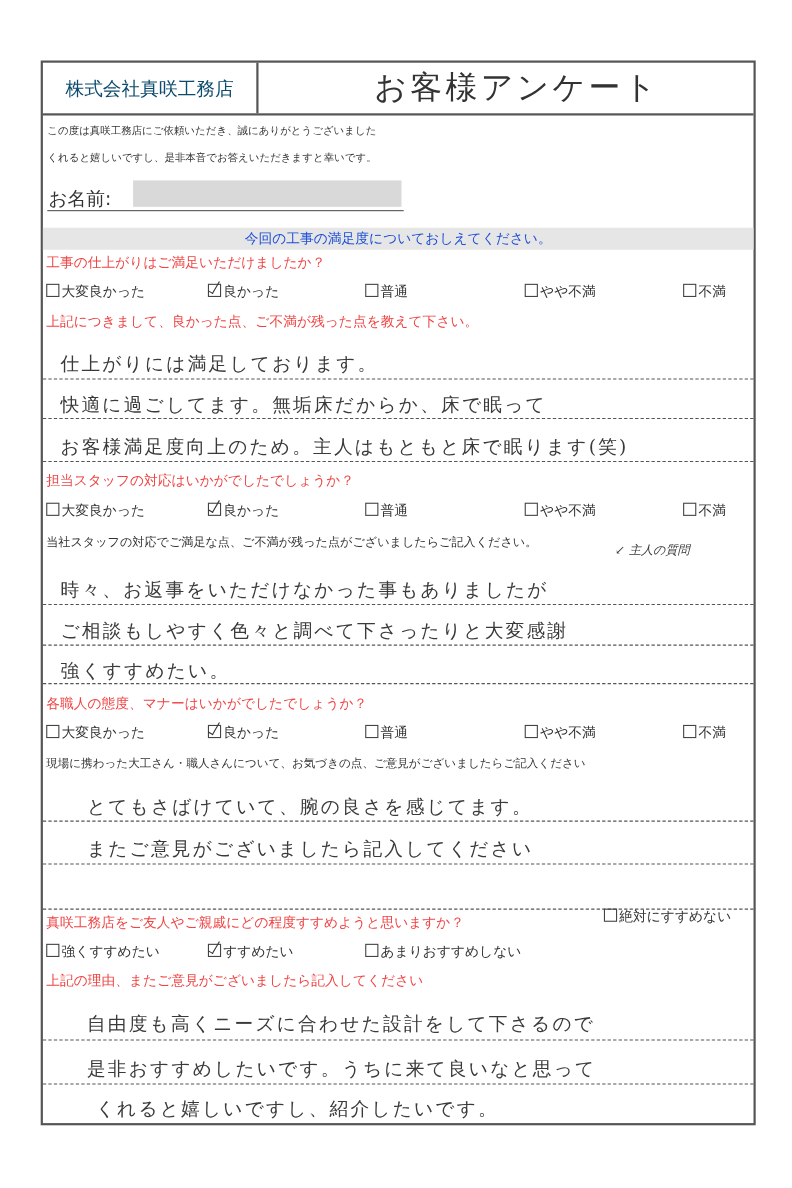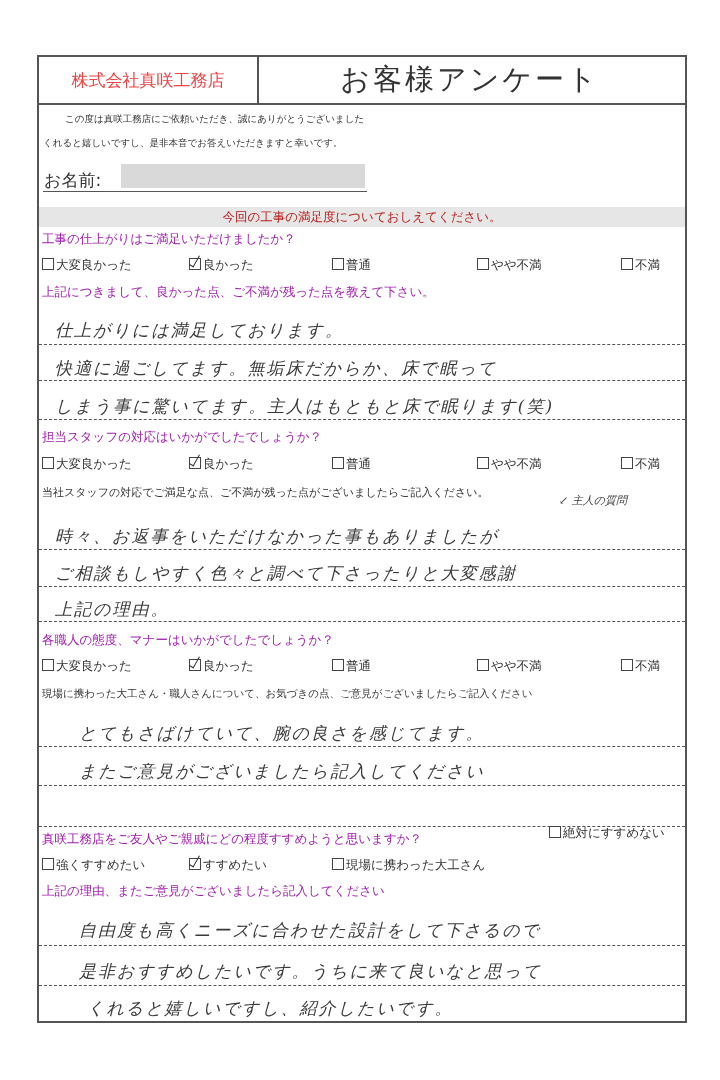--- a/index.html
+++ b/index.html
@@ -2,55 +2,55 @@
 <html><head>
 <meta charset="utf-8">
 <style>
   html, body { margin: 0; padding: 0; background: #ffffff; }
   body { width: 720px; height: 1080px; position: relative; overflow: hidden;
          font-family: "DejaVu Sans", sans-serif; color: #333; }
   .sheet { position: absolute; left: 37px; top: 55px; width: 650px; height: 968px;
            border: 2px solid #555; box-sizing: border-box; }
   .header { position: absolute; left: 0; top: 0; width: 100%; height: 48px;
             border-bottom: 2px solid #555; box-sizing: border-box; }
-  .company { position: absolute; left: 0; top: 0; width: 220px; height: 46px;
+  .company { position: absolute; left: 0; top: 0; width: 196px; height: 46px;
              border-right: 2px solid #555; box-sizing: border-box;
-             font-size: 17px; display: flex; align-items: center; justify-content: center; color:#ef4444; }
+             font-size: 17px; display: flex; align-items: center; justify-content: center; color:#0c4a6e; }
   .title { position: absolute; left: 216px; top: 0; right: 0; height: 46px;
            font-size: 29px; display: flex; align-items: center; justify-content: center;
            letter-spacing: 3px; color:#333; }
   .abs { position: absolute; white-space: nowrap; }
   .small { font-size: 9.5px; color: #333; }
-  .q { font-size: 12.5px; color: #a21caf; }
+  .q { font-size: 12.5px; color: #ef4444; }
   .opt { font-size: 12.5px; color: #333; }
   .band { position: absolute; left: 0; right: 0; height: 20px; background: #e6e6e6; }
-  .band span { display: block; text-align: center; font-size: 12.5px; line-height: 20px; color: #b91c1c; }
+  .band span { display: block; text-align: center; font-size: 12.5px; line-height: 20px; color: #1d4ed8; }
   .dash { position: absolute; left: 0; right: 0; border-top: 1px dashed #555; height: 0; }
   .hand { font-family: "DejaVu Serif", serif; font-size: 17px; color: #3a3a3a;
-          letter-spacing: 2px; font-style: italic; }
+          letter-spacing: 2px; }
   .box { display: inline-block; width: 10px; height: 10px; border: 1px solid #444;
          vertical-align: -1px; margin-right: 2px; position: relative; }
   .box.checked::after { content: ""; position: absolute; left: 2px; top: -5px; width: 4px; height: 12px;
          border-right: 1.5px solid #333; border-bottom: 1.5px solid #333; transform: rotate(30deg); }
   .name-label { font-size: 17px; color:#333; }
   .redact { position: absolute; background: #d9d9d9; }
   .name-line { position: absolute; border-top: 1px solid #555; }
   .note { font-family: "DejaVu Serif", serif; font-style: italic; font-size: 11px; color:#3a3a3a; }
 </style>
 </head>
 <body>
 
 <div class="sheet">
 
   <div class="header">
     <div class="company">株式会社真咲工務店</div>
     <div class="title">お客様アンケート</div>
   </div>
 
-  <div class="abs small" style="left:4px; top:56px;margin-left:22px;">この度は真咲工務店にご依頼いただき、誠にありがとうございました</div>
+  <div class="abs small" style="left:4px; top:56px;">この度は真咲工務店にご依頼いただき、誠にありがとうございました</div>
   <div class="abs small" style="left:4px; top:80px;">くれると嬉しいですし、是非本音でお答えいただきますと幸いです。</div>
 
   <div class="abs name-label" style="left:5px; top:112px;">お名前:</div>
   <div class="redact" style="left:82px; top:107px; width:244px; height:24px;"></div>
   <div class="name-line" style="left:4px; top:134px; width:324px;"></div>
 
   <div class="band" style="top:150px;">
     <span>今回の工事の満足度についておしえてください。</span>
   </div>
 
@@ -59,58 +59,58 @@
   <div class="abs opt" style="left:150px; top:200px;"><span class="box checked"></span><span>良かった</span></div>
   <div class="abs opt" style="left:293px; top:200px;"><span class="box"></span><span>普通</span></div>
   <div class="abs opt" style="left:438px; top:200px;"><span class="box"></span><span>やや不満</span></div>
   <div class="abs opt" style="left:582px; top:200px;"><span class="box"></span><span>不満</span></div>
   <div class="abs q" style="left:3px; top:227px;">上記につきまして、良かった点、ご不満が残った点を教えて下さい。</div>
 
   <div class="abs hand" style="left:16px; top:262px;">仕上がりには満足しております。</div>
   <div class="dash" style="top:287px;"></div>
   <div class="abs hand" style="left:16px; top:300px;">快適に過ごしてます。無垢床だからか、床で眠って</div>
   <div class="dash" style="top:323px;"></div>
-  <div class="abs hand" style="left:16px; top:338px;">しまう事に驚いてます。主人はもともと床で眠ります(笑)</div>
+  <div class="abs hand" style="left:16px; top:338px;">お客様満足度向上のため。主人はもともと床で眠ります(笑)</div>
   <div class="dash" style="top:362px;"></div>
 
   <div class="abs q" style="left:3px; top:372px;">担当スタッフの対応はいかがでしたでしょうか？</div>
   <div class="abs opt" style="left:3px; top:399px;"><span class="box"></span><span>大変良かった</span></div>
   <div class="abs opt" style="left:150px; top:399px;"><span class="box checked"></span><span>良かった</span></div>
   <div class="abs opt" style="left:293px; top:399px;"><span class="box"></span><span>普通</span></div>
   <div class="abs opt" style="left:438px; top:399px;"><span class="box"></span><span>やや不満</span></div>
   <div class="abs opt" style="left:582px; top:399px;"><span class="box"></span><span>不満</span></div>
   <div class="abs small" style="left:3px; top:428px; font-size:11px;font-family:Liberation Mono, monospace;">当社スタッフの対応でご満足な点、ご不満が残った点がございましたらご記入ください。</div>
   <div class="abs note" style="left:520px; top:436px;"><span>↙ </span><span>主人の質問</span></div>
 
   <div class="abs hand" style="left:16px; top:468px;">時々、お返事をいただけなかった事もありましたが</div>
   <div class="dash" style="top:492px;"></div>
   <div class="abs hand" style="left:16px; top:505px;">ご相談もしやすく色々と調べて下さったりと大変感謝</div>
   <div class="dash" style="top:529px;"></div>
-  <div class="abs hand" style="left:16px; top:541px;">上記の理由。</div>
+  <div class="abs hand" style="left:16px; top:541px;">強くすすめたい。</div>
   <div class="dash" style="top:564px;"></div>
 
   <div class="abs q" style="left:3px; top:575px;font-family:Liberation Mono, monospace;">各職人の態度、マナーはいかがでしたでしょうか？</div>
   <div class="abs opt" style="left:3px; top:601px;"><span class="box"></span><span>大変良かった</span></div>
   <div class="abs opt" style="left:150px; top:601px;"><span class="box checked"></span><span>良かった</span></div>
   <div class="abs opt" style="left:293px; top:601px;"><span class="box"></span><span>普通</span></div>
   <div class="abs opt" style="left:438px; top:601px;"><span class="box"></span><span>やや不満</span></div>
   <div class="abs opt" style="left:582px; top:601px;"><span class="box"></span><span>不満</span></div>
   <div class="abs small" style="left:3px; top:630px; font-size:10.5px;">現場に携わった大工さん・職人さんについて、お気づきの点、ご意見がございましたらご記入ください</div>
 
   <div class="abs hand" style="left:40px; top:665px;">とてもさばけていて、腕の良さを感じてます。</div>
   <div class="dash" style="top:689px;"></div>
   <div class="abs hand" style="left:40px; top:703px;">またご意見がございましたら記入してください</div>
   <div class="dash" style="top:728px;"></div>
   <div class="abs hand" style="left:40px; top:741px;"></div>
   <div class="dash" style="top:769px;"></div>
 
   <div class="abs q" style="left:3px; top:774px;">真咲工務店をご友人やご親戚にどの程度すすめようと思いますか？</div>
   <div class="abs opt" style="left:3px; top:800px;"><span class="box"></span><span>強くすすめたい</span></div>
   <div class="abs opt" style="left:150px; top:800px;"><span class="box checked"></span><span>すすめたい</span></div>
-  <div class="abs opt" style="left:293px; top:800px;"><span class="box"></span><span>現場に携わった大工さん</span></div>
+  <div class="abs opt" style="left:293px; top:800px;"><span class="box"></span><span>あまりおすすめしない</span></div>
   <div class="abs opt" style="left:510px; top:768px;"><span class="box"></span><span>絶対にすすめない</span></div>
   <div class="abs q" style="left:3px; top:826px;">上記の理由、またご意見がございましたら記入してください</div>
 
   <div class="abs hand" style="left:40px; top:862px;">自由度も高くニーズに合わせた設計をして下さるので</div>
   <div class="dash" style="top:888px;"></div>
   <div class="abs hand" style="left:40px; top:903px;">是非おすすめしたいです。うちに来て良いなと思って</div>
   <div class="dash" style="top:928px;"></div>
   <div class="abs hand" style="left:48px; top:940px;">くれると嬉しいですし、紹介したいです。</div>
 </div>
 

